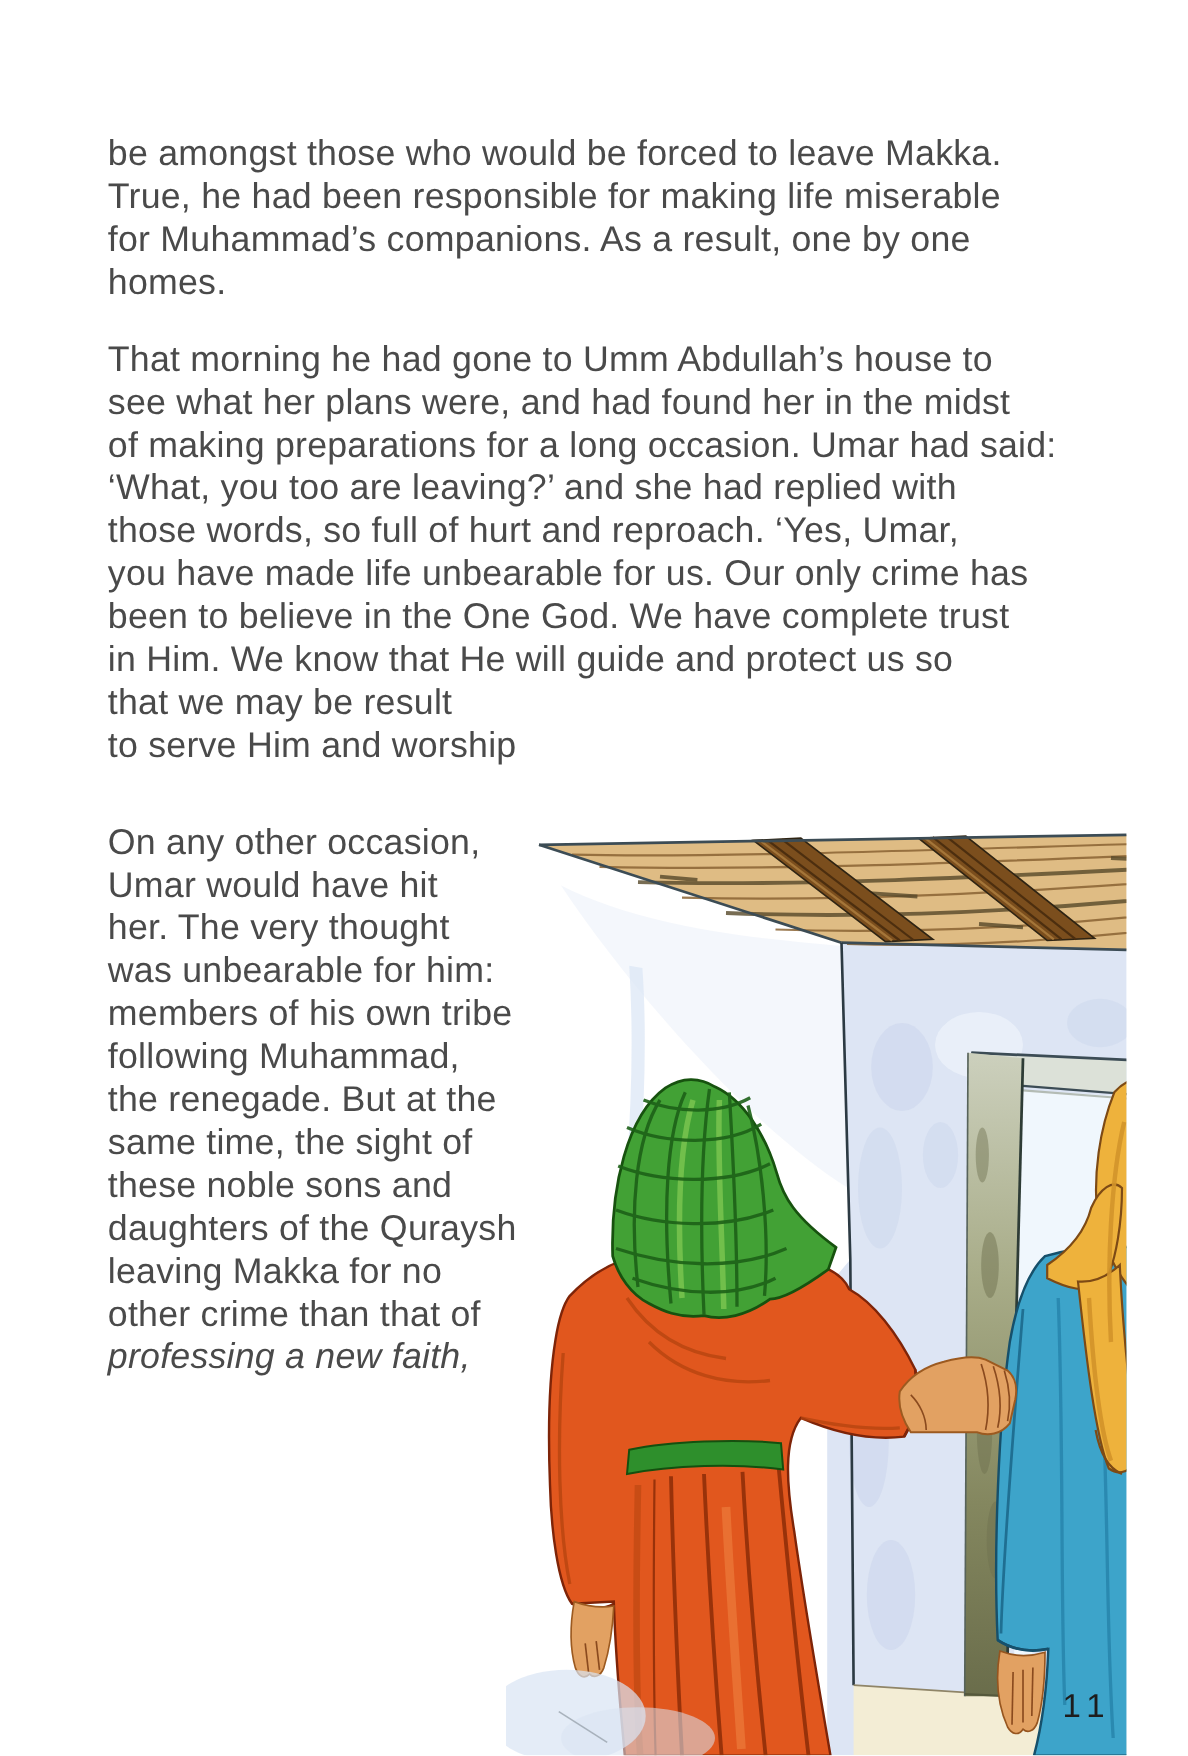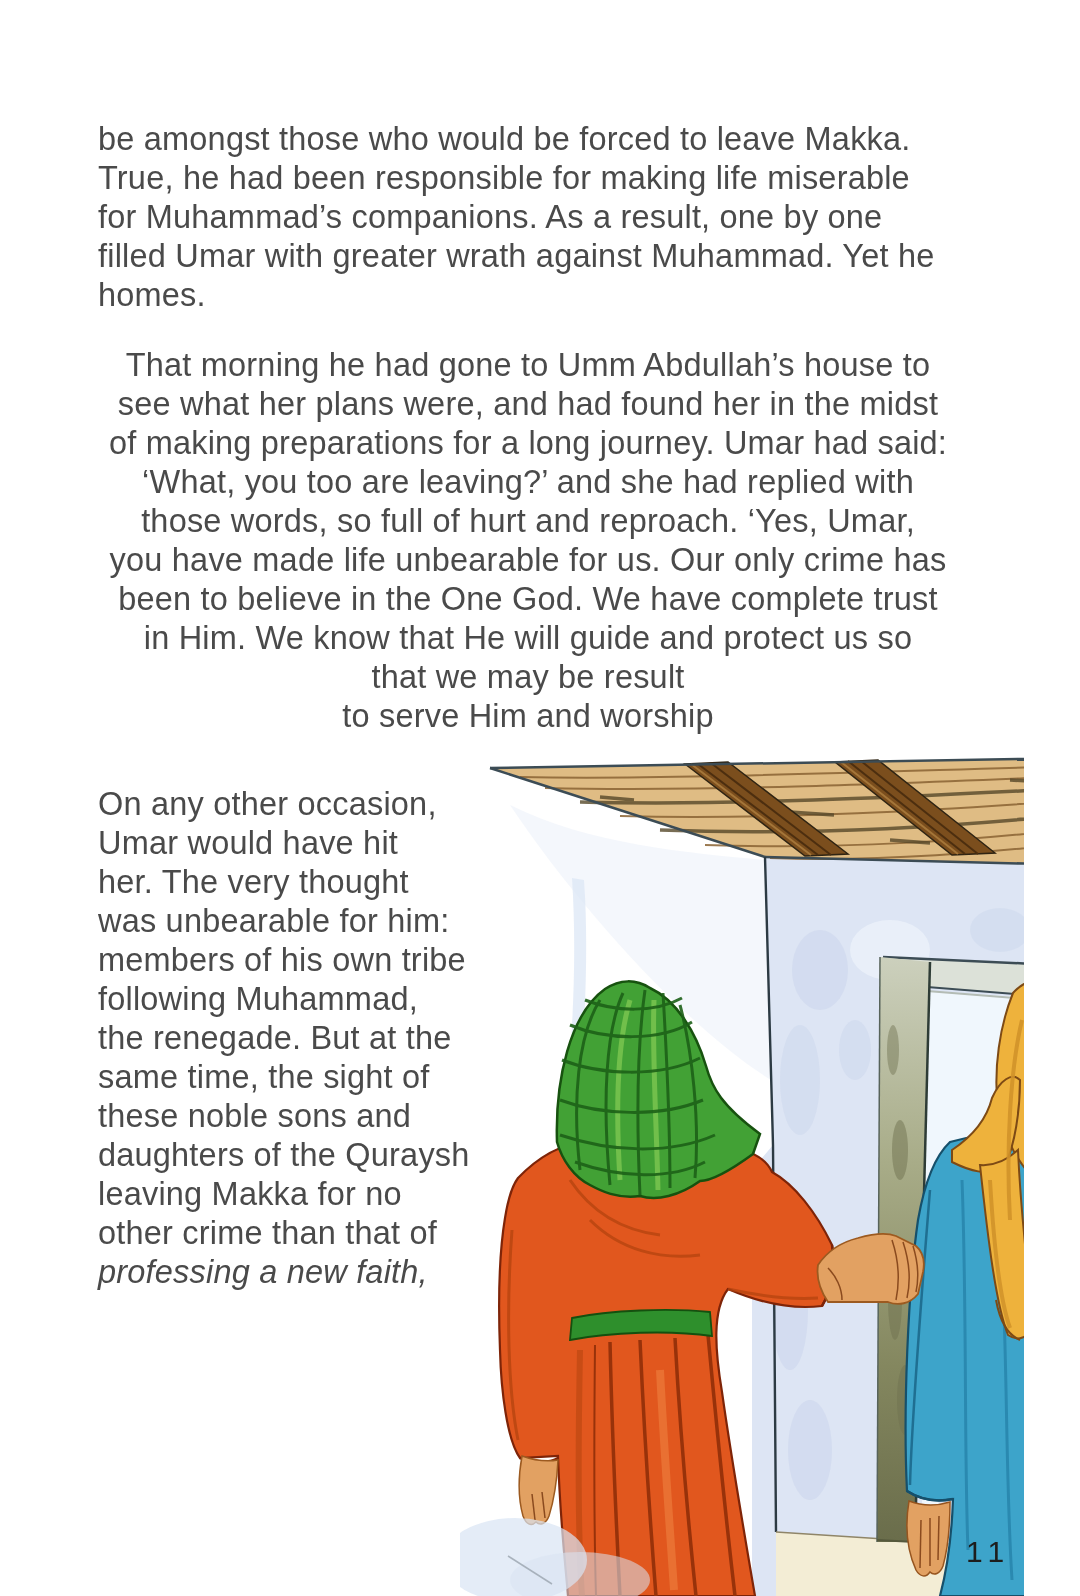--- a/index.html
+++ b/index.html
@@ -5,48 +5,47 @@
   html,body{margin:0;padding:0;background:#ffffff;}
   .page{
     position:relative;width:1024px;height:1596px;background:var(--page,#ffffff);
     overflow:hidden;font-family:Liberation Sans, sans-serif;
   }
   .text-col{
     position:absolute;left:98px;top:120px;width:860px;
     color:var(--text,#4a4a4a);font-size:32.5px;line-height:39px;letter-spacing:.2px;
   }
   .para{margin:0;}
-  .para.p2{margin-top:31px;text-align:center;}
+  .para.p2{margin-top:31px;}
   .para.p3{margin-top:49px;}
   .line{white-space:nowrap;height:39px;}
   .line.em{font-style:italic;}
   .page-number{
     position:absolute;left:966px;top:1499px;color:#1d1d1d;
     font-size:30px;letter-spacing:7px;line-height:34px;margin-top:36px;
   }
   figure.illustration{position:absolute;left:460px;top:750px;width:620px;height:846px;margin:0;}
   figure.illustration svg{display:block;width:620px;height:846px;}
 </style>
 </head>
 <body>
 
 <div class="page">
 
   <div class="text-col">
     <div class="para p1">
         <div class="line">be amongst those who would be forced to leave Makka.</div>
         <div class="line">True, he had been responsible for making life miserable</div>
         <div class="line">for Muhammad’s companions. As a result, one by one</div>
-        <div class="line">filled Umar with greater wrath against Muhammad. Yet he</div>
         <div class="line">homes.</div>
       </div>
     <div class="para p2">
         <div class="line">That morning he had gone to Umm Abdullah’s house to</div>
         <div class="line">see what her plans were, and had found her in the midst</div>
-        <div class="line">of making preparations for a long journey. Umar had said:</div>
+        <div class="line">of making preparations for a long occasion. Umar had said:</div>
         <div class="line">‘What, you too are leaving?’ and she had replied with</div>
         <div class="line">those words, so full of hurt and reproach. ‘Yes, Umar,</div>
         <div class="line">you have made life unbearable for us. Our only crime has</div>
         <div class="line">been to believe in the One God. We have complete trust</div>
         <div class="line">in Him. We know that He will guide and protect us so</div>
         <div class="line">that we may be result</div>
         <div class="line">to serve Him and worship</div>
       </div>
     <div class="para p3">
         <div class="line">On any other occasion,</div>

